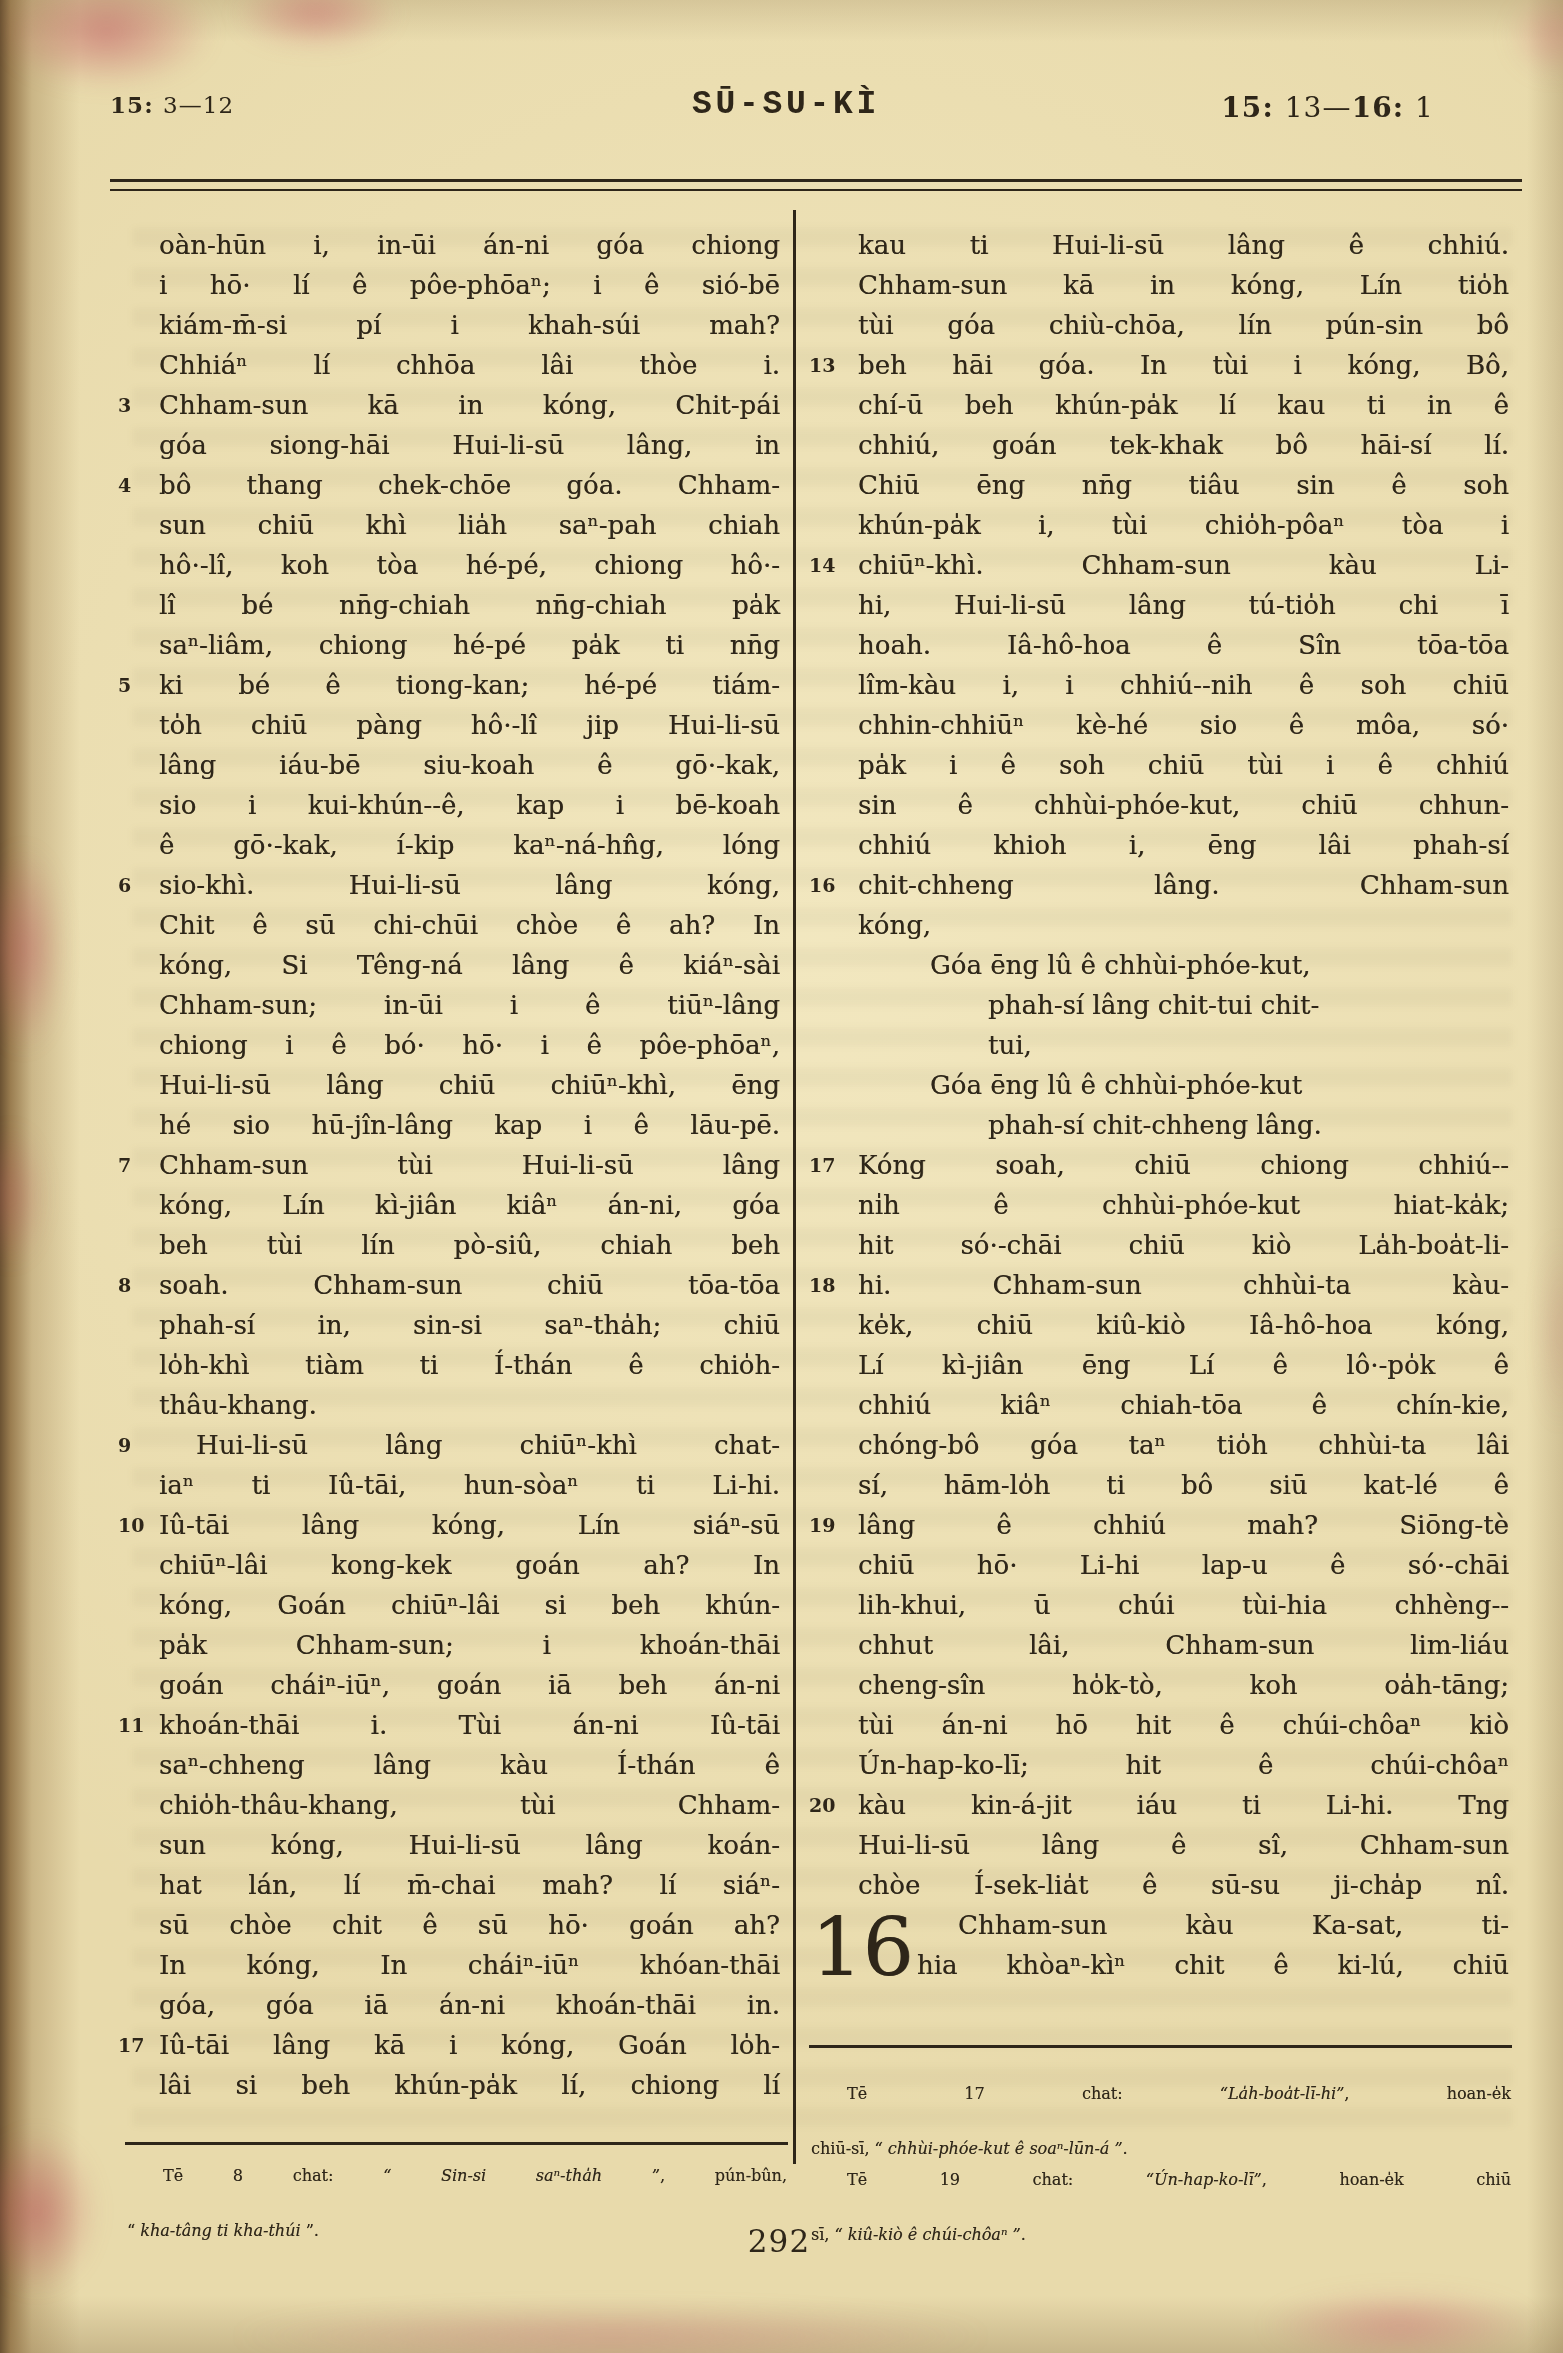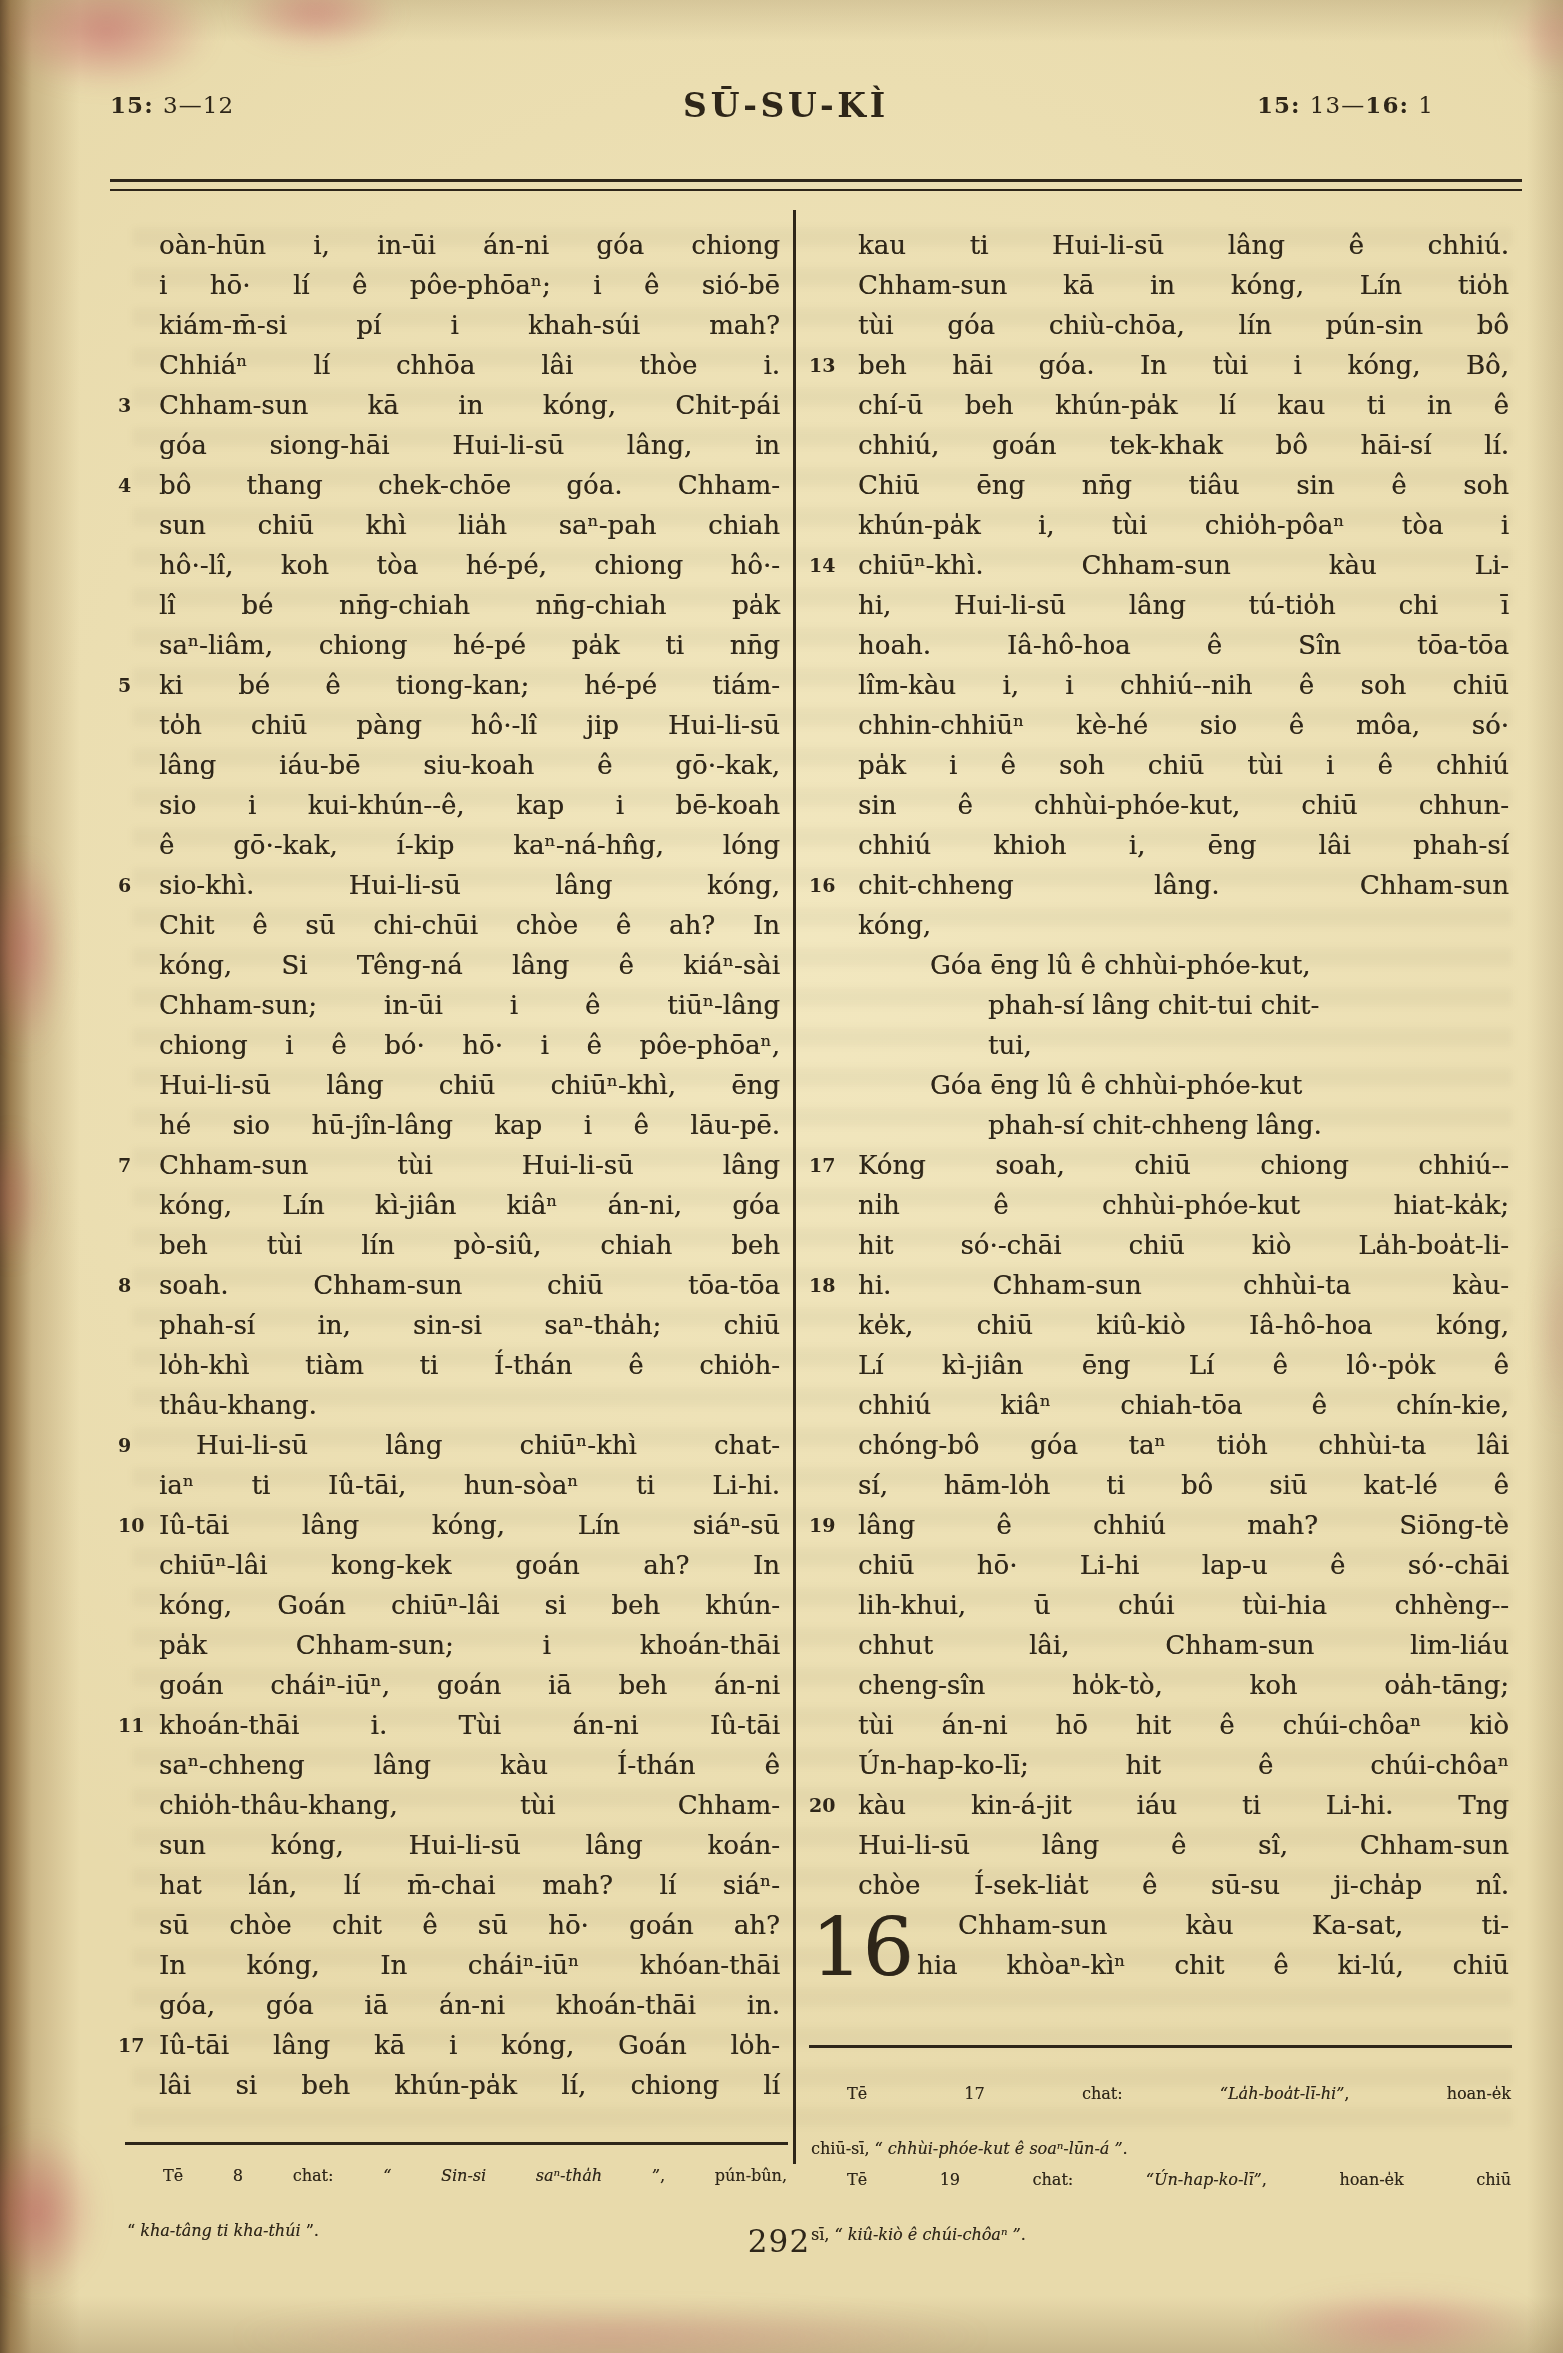--- a/index.html
+++ b/index.html
@@ -33,25 +33,25 @@
   .s2{left:202px;top:-37px;width:228px;height:101px;background:radial-gradient(closest-side,rgba(196,90,100,0.5),rgba(196,90,100,0) 72%);}
   .s3{left:-32px;top:806px;width:111px;height:286px;background:radial-gradient(closest-side,rgba(190,80,95,0.45),rgba(190,80,95,0) 72%);}
   .s4{left:-37px;top:1098px;width:95px;height:196px;background:radial-gradient(closest-side,rgba(190,80,95,0.3),rgba(190,80,95,0) 72%);}
   .s5{left:-48px;top:2100px;width:170px;height:223px;background:radial-gradient(closest-side,rgba(186,70,85,0.5),rgba(186,70,85,0) 72%);}
   .s6{left:80px;top:2296px;width:1061px;height:80px;background:radial-gradient(closest-side,rgba(205,110,120,0.35),rgba(205,110,120,0) 72%);}
   .s7{left:1209px;top:2275px;width:382px;height:101px;background:radial-gradient(closest-side,rgba(200,95,110,0.42),rgba(200,95,110,0) 72%);}
   .s8{left:1490px;top:-26.5px;width:127px;height:122px;background:radial-gradient(closest-side,rgba(200,100,110,0.35),rgba(200,100,110,0) 72%);}
   .s9{left:1533px;top:1193px;width:53px;height:276px;background:radial-gradient(closest-side,rgba(180,90,95,0.22),rgba(180,90,95,0) 72%);}
 
   .header-left{position:absolute;left:110px;top:91px;font-size:23px;letter-spacing:1.1px;}
-  .header-right{position:absolute;right:130px;top:91px;font-size:23px;letter-spacing:1.1px;}
+  .header-right{position:absolute;right:130px;top:91px;font-size:28px;letter-spacing:1.1px;}
   .header-left .b,.header-right .b{font-weight:700;}
   .page-title{
     position:absolute;left:786px;top:86px;transform:translateX(-50%);
-    font-size:33px;font-weight:700;letter-spacing:3.7px;white-space:nowrap;
+    font-size:33px;font-weight:700;letter-spacing:3.7px;white-space:nowrap;font-family:Liberation Mono, monospace;
   }
   .rule-top{
     position:absolute;left:110px;top:179px;width:1412px;height:6.9px;
     border-top:3.7px solid #2e2619;border-bottom:2.7px solid #2e2619;
   }
   .divider{position:absolute;left:793px;top:210px;width:2.7px;height:1954px;background:#2e2619;}
 
   .column{position:absolute;top:225px;}
   .col-left{left:159px;width:621px;}
   .col-right{left:858px;width:651px;}

